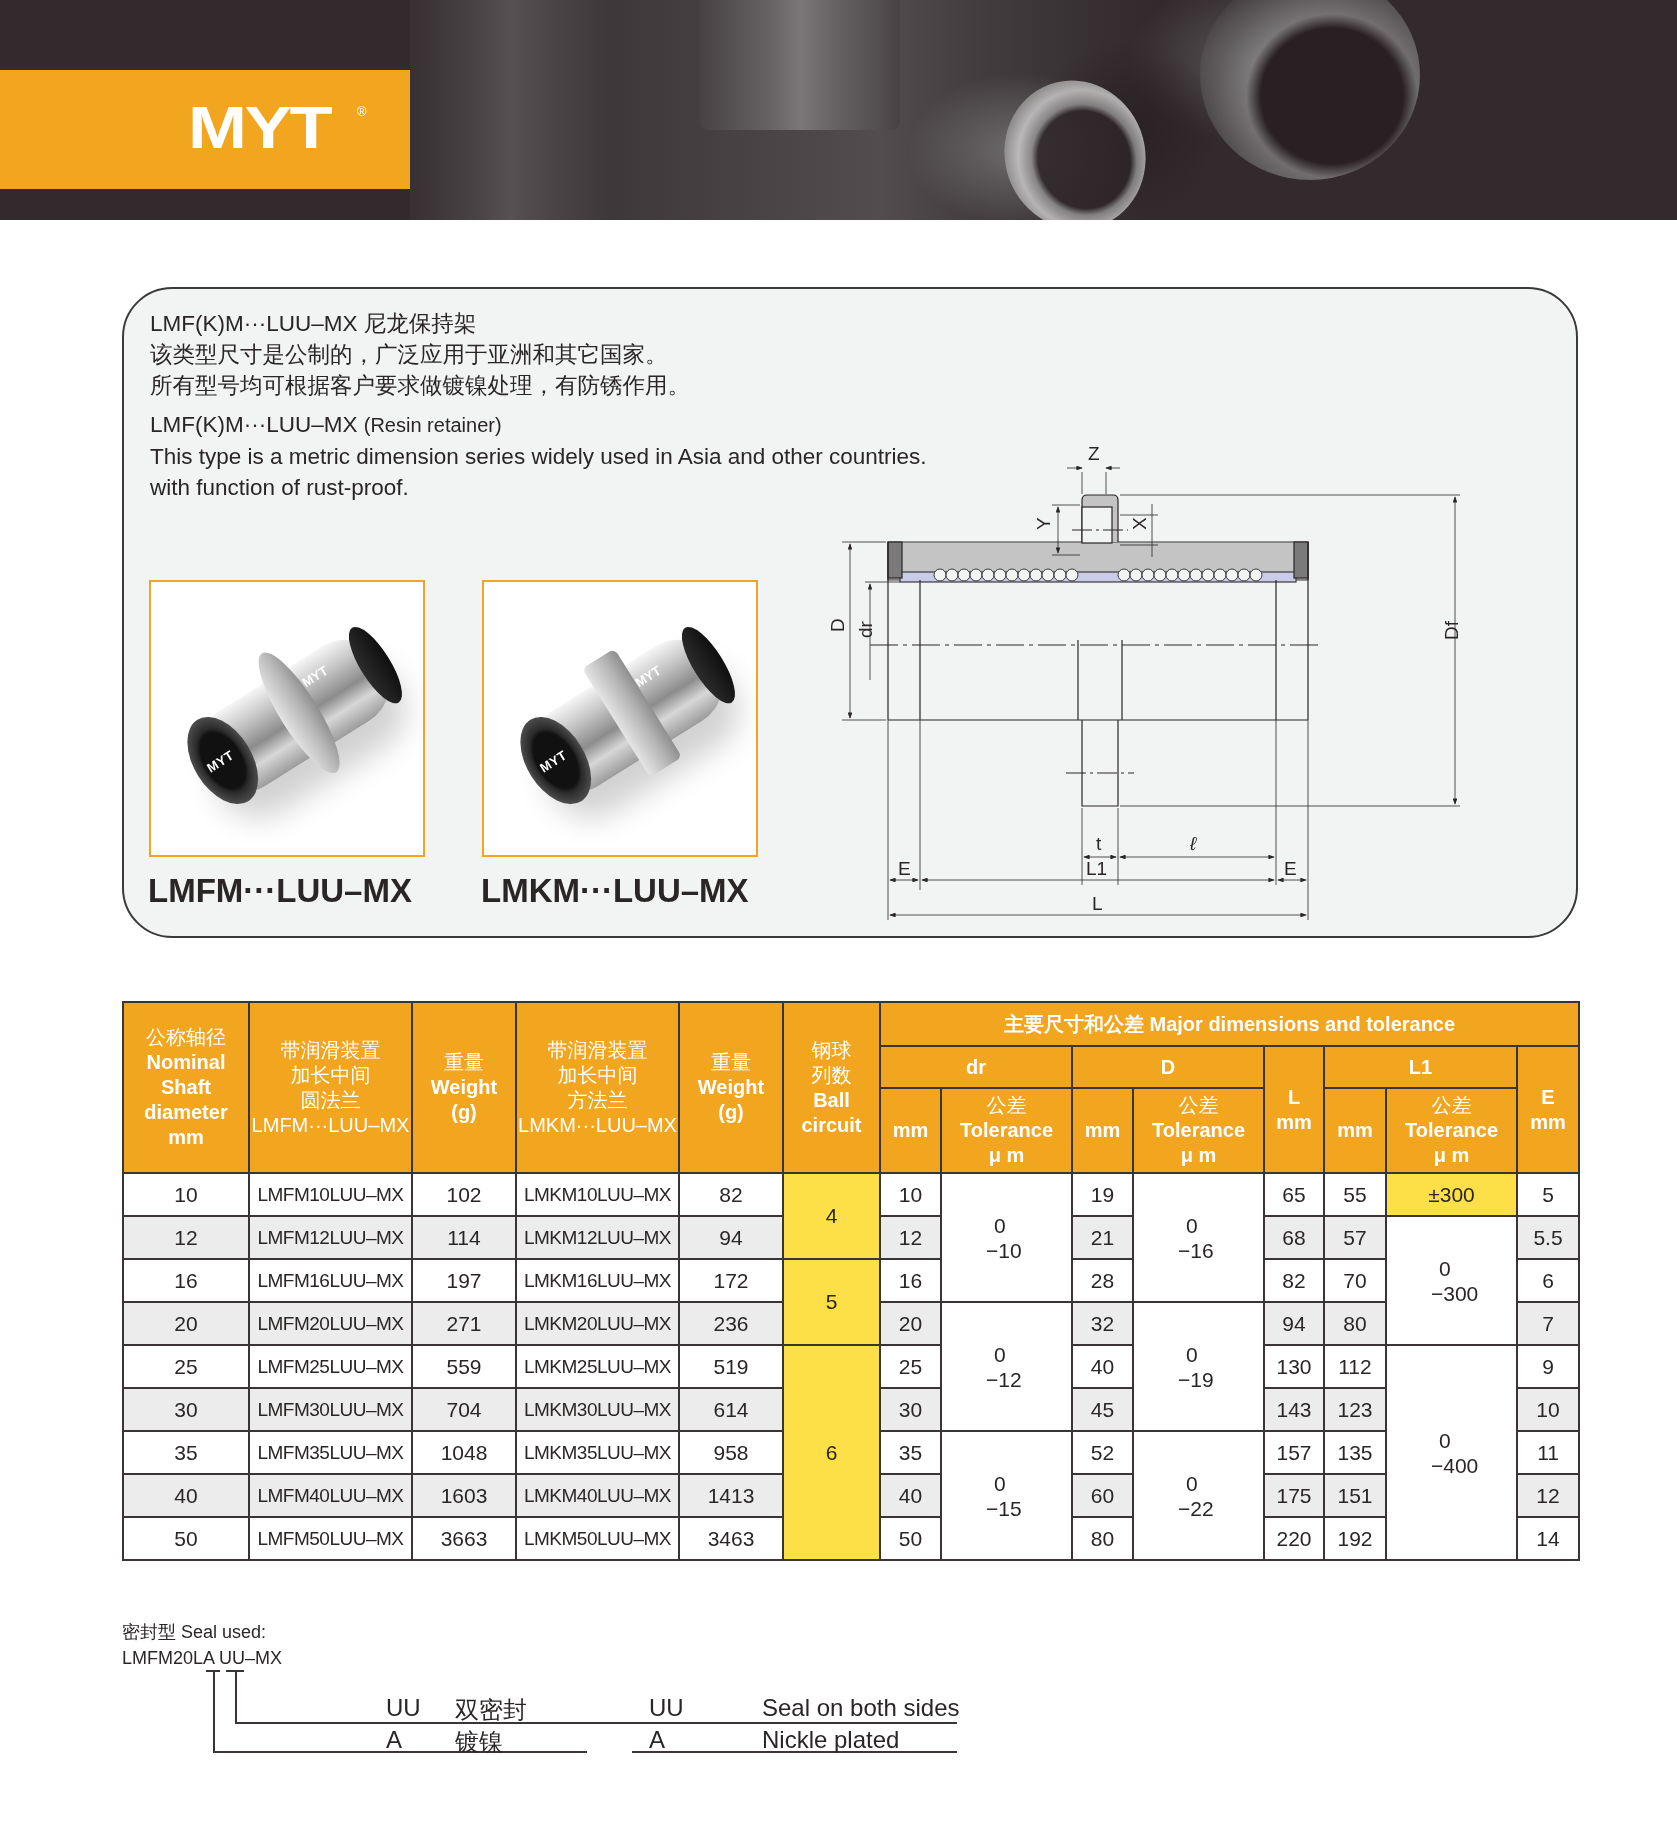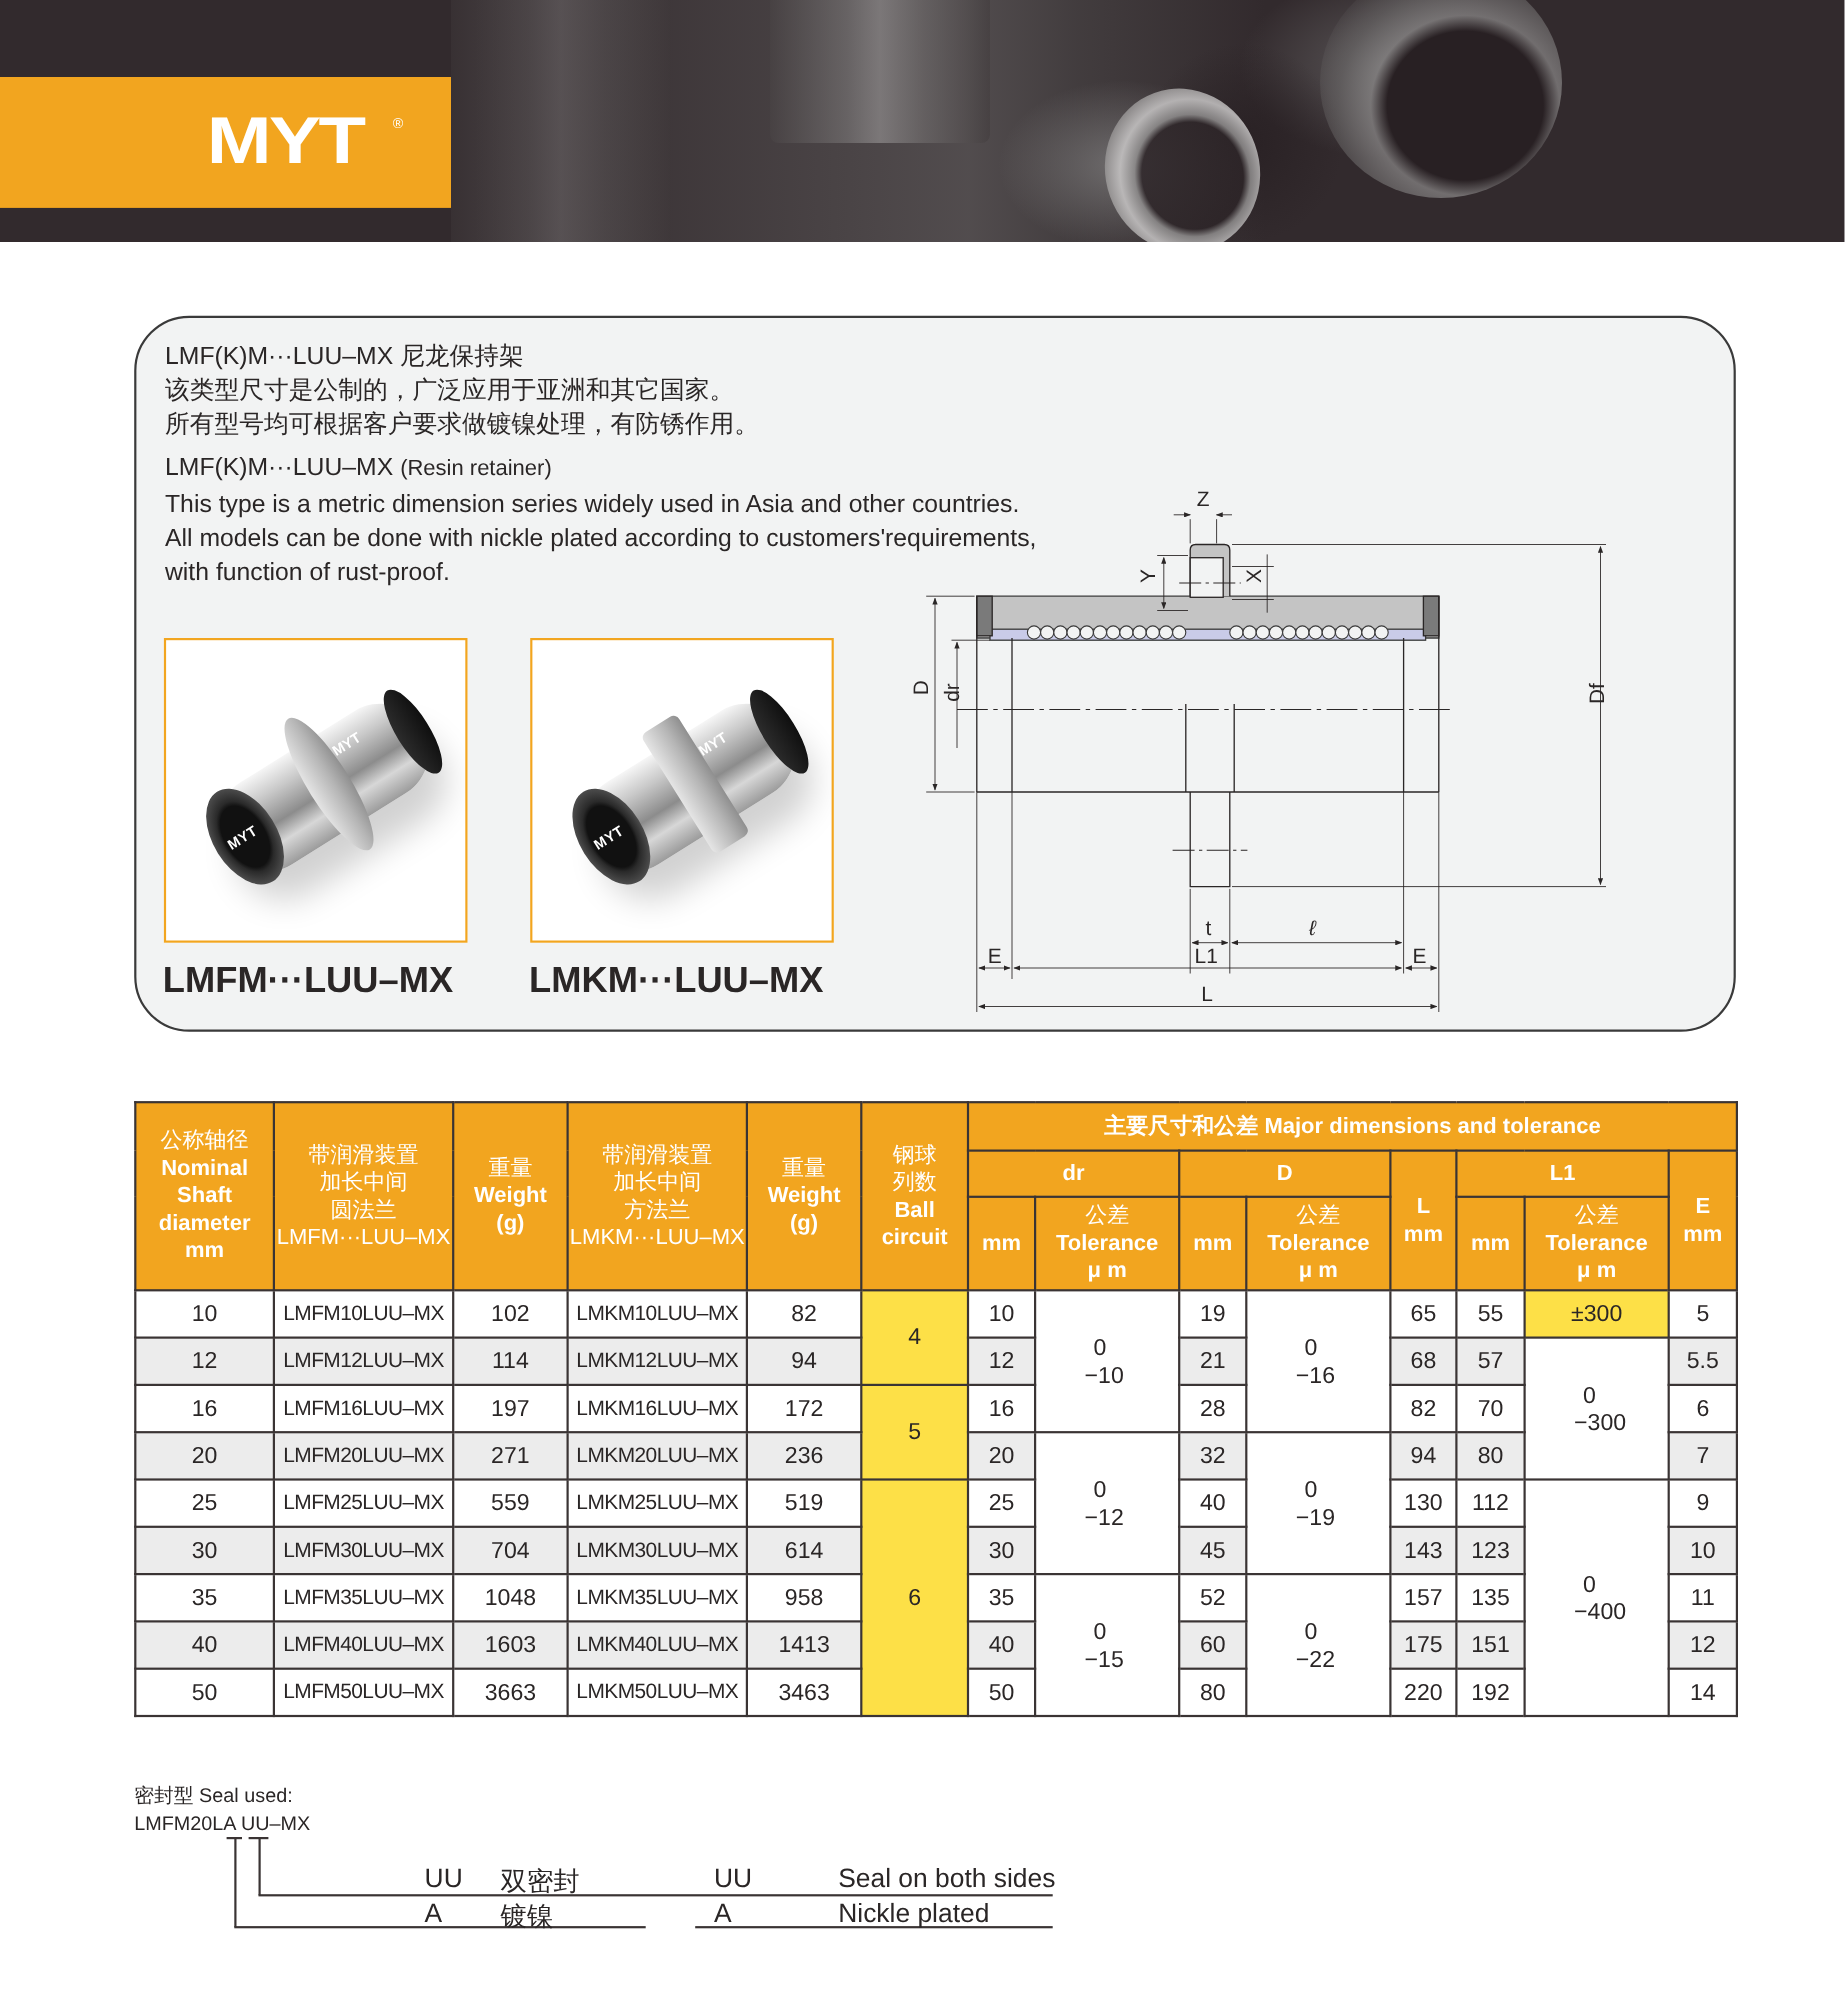--- a/index.html
+++ b/index.html
@@ -148,21 +148,20 @@
 
 <div class="panel"></div>
 
 <div class="intro">
   <div>LMF(K)M···LUU–MX 尼龙保持架</div>
   <div>该类型尺寸是公制的，广泛应用于亚洲和其它国家。</div>
   <div>所有型号均可根据客户要求做镀镍处理，有防锈作用。</div>
   <div class="gap"></div>
   <div><span>LMF(K)M···LUU–MX </span><span class="small">(Resin retainer)</span></div>
   <div>This type is a metric dimension series widely used in Asia and other countries.</div>
-  <div>All models can be done with nickle plated according to customers'requirements,</div>
   <div>with function of rust-proof.</div>
 </div>
 
 <div class="photo-card c1">
   <div class="bearing">
     <div class="flange"></div>
     <div class="endcap2"></div>
     <div class="endcap"></div>
     <span class="brand">MYT</span>
     <span class="brand2">MYT</span>

